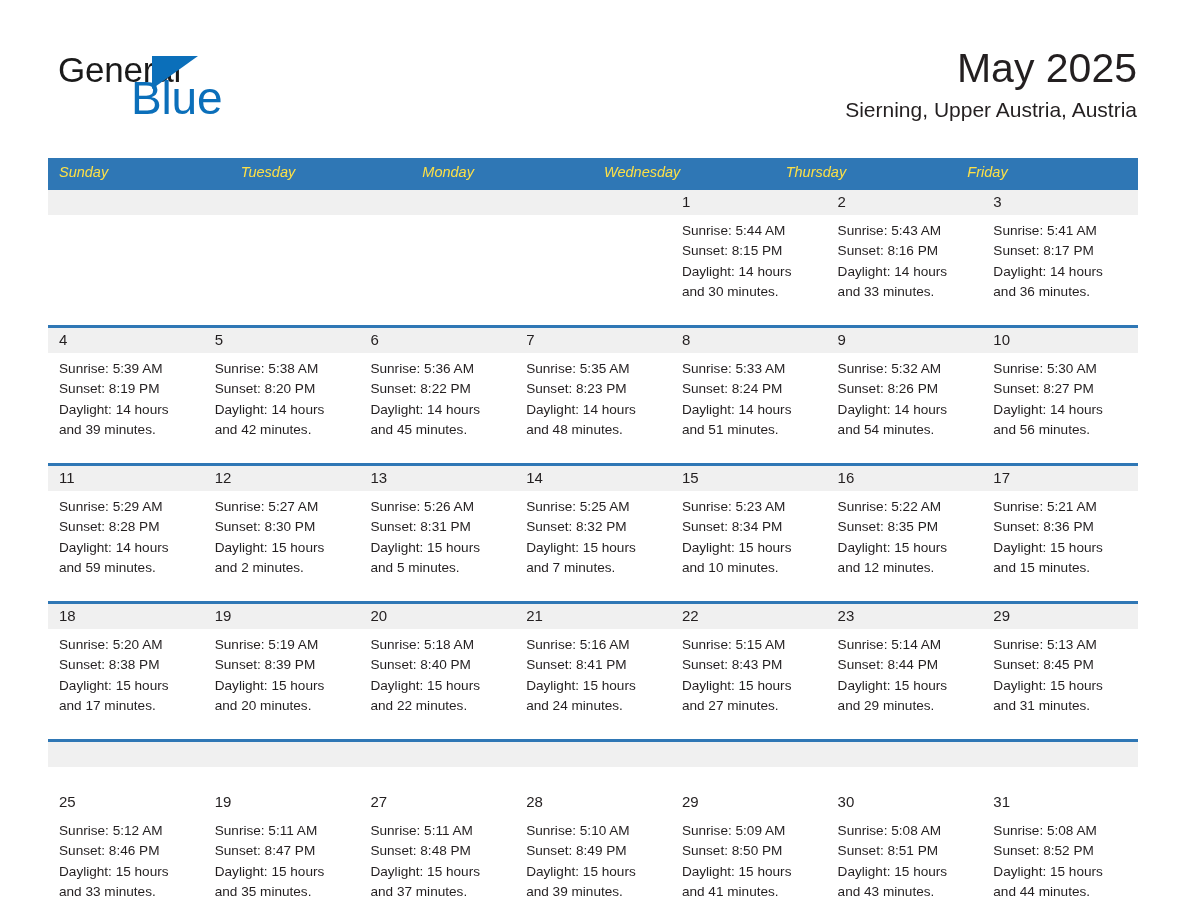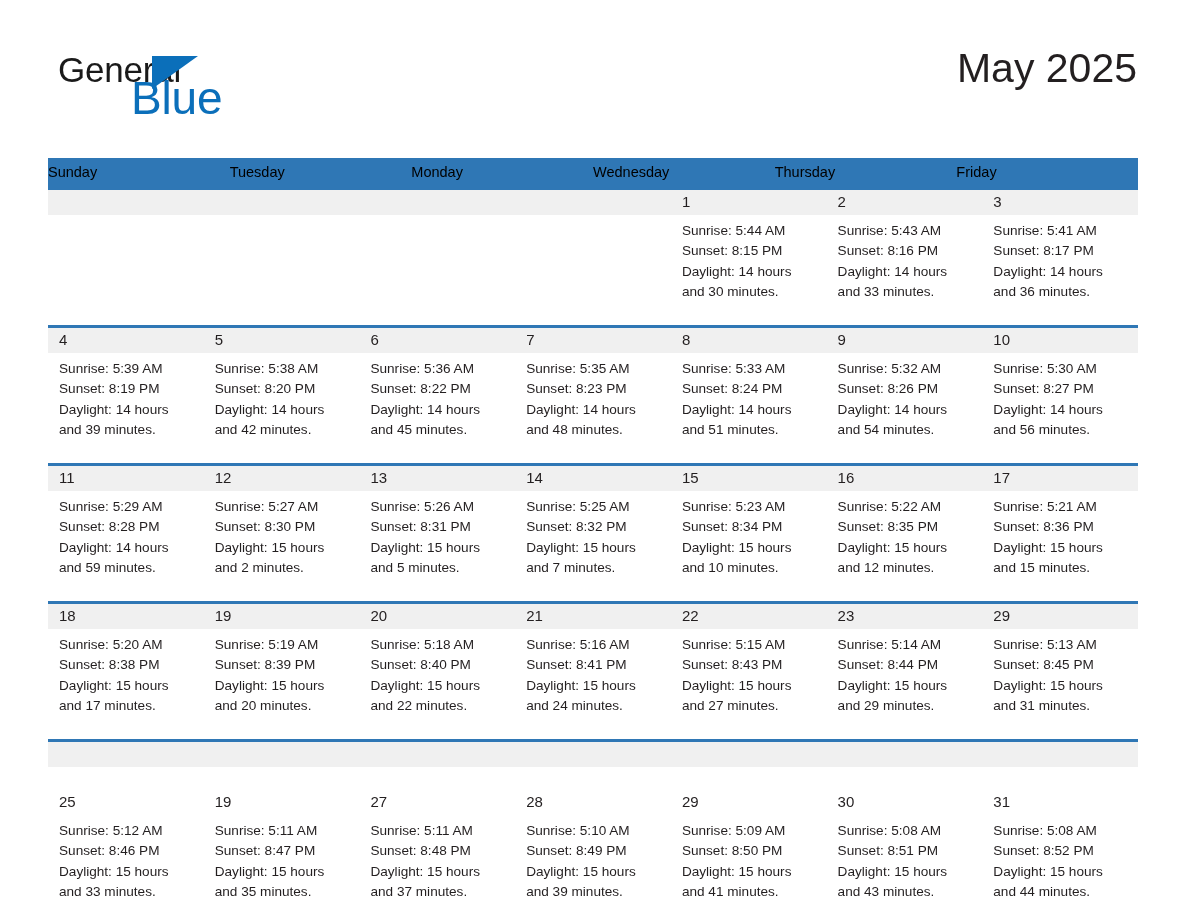--- a/index.html
+++ b/index.html
@@ -89,24 +89,26 @@
     top: 158px;
     width: 1090px;
   }
   .weekdays {
     display: flex;
     background: #2f77b5;
     height: 29px;
   }
   .weekday {
     flex: 1 1 0;
-    color: #000000;
+    color: #fde047;
     font-size: 14.5px;
     line-height: 29px;
+    padding-left: 11px;
     white-space: nowrap;
+    font-style: italic;
   }
 
   .week {
     display: flex;
     border-top: 3px solid #2f77b5;
     position: relative;
   }
   .week:first-of-type { border-top: none; }
   .week-datestrip {
     position: absolute;
@@ -148,20 +150,21 @@
   <div class="top">
 
     <div class="logo">
       <span class="logo-general">General</span>
       <span class="logo-tri"></span>
       <span class="logo-blue">Blue</span>
     </div>
 
     <div class="title-block">
       <div class="month-title">May 2025</div>
+      <div class="location">Sierning, Upper Austria, Austria</div>
     </div>
 
   </div>
 
   <div class="calendar">
 
     <div class="weekdays">
       <div class="weekday">Sunday</div>
       <div class="weekday">Tuesday</div>
       <div class="weekday">Monday</div>

